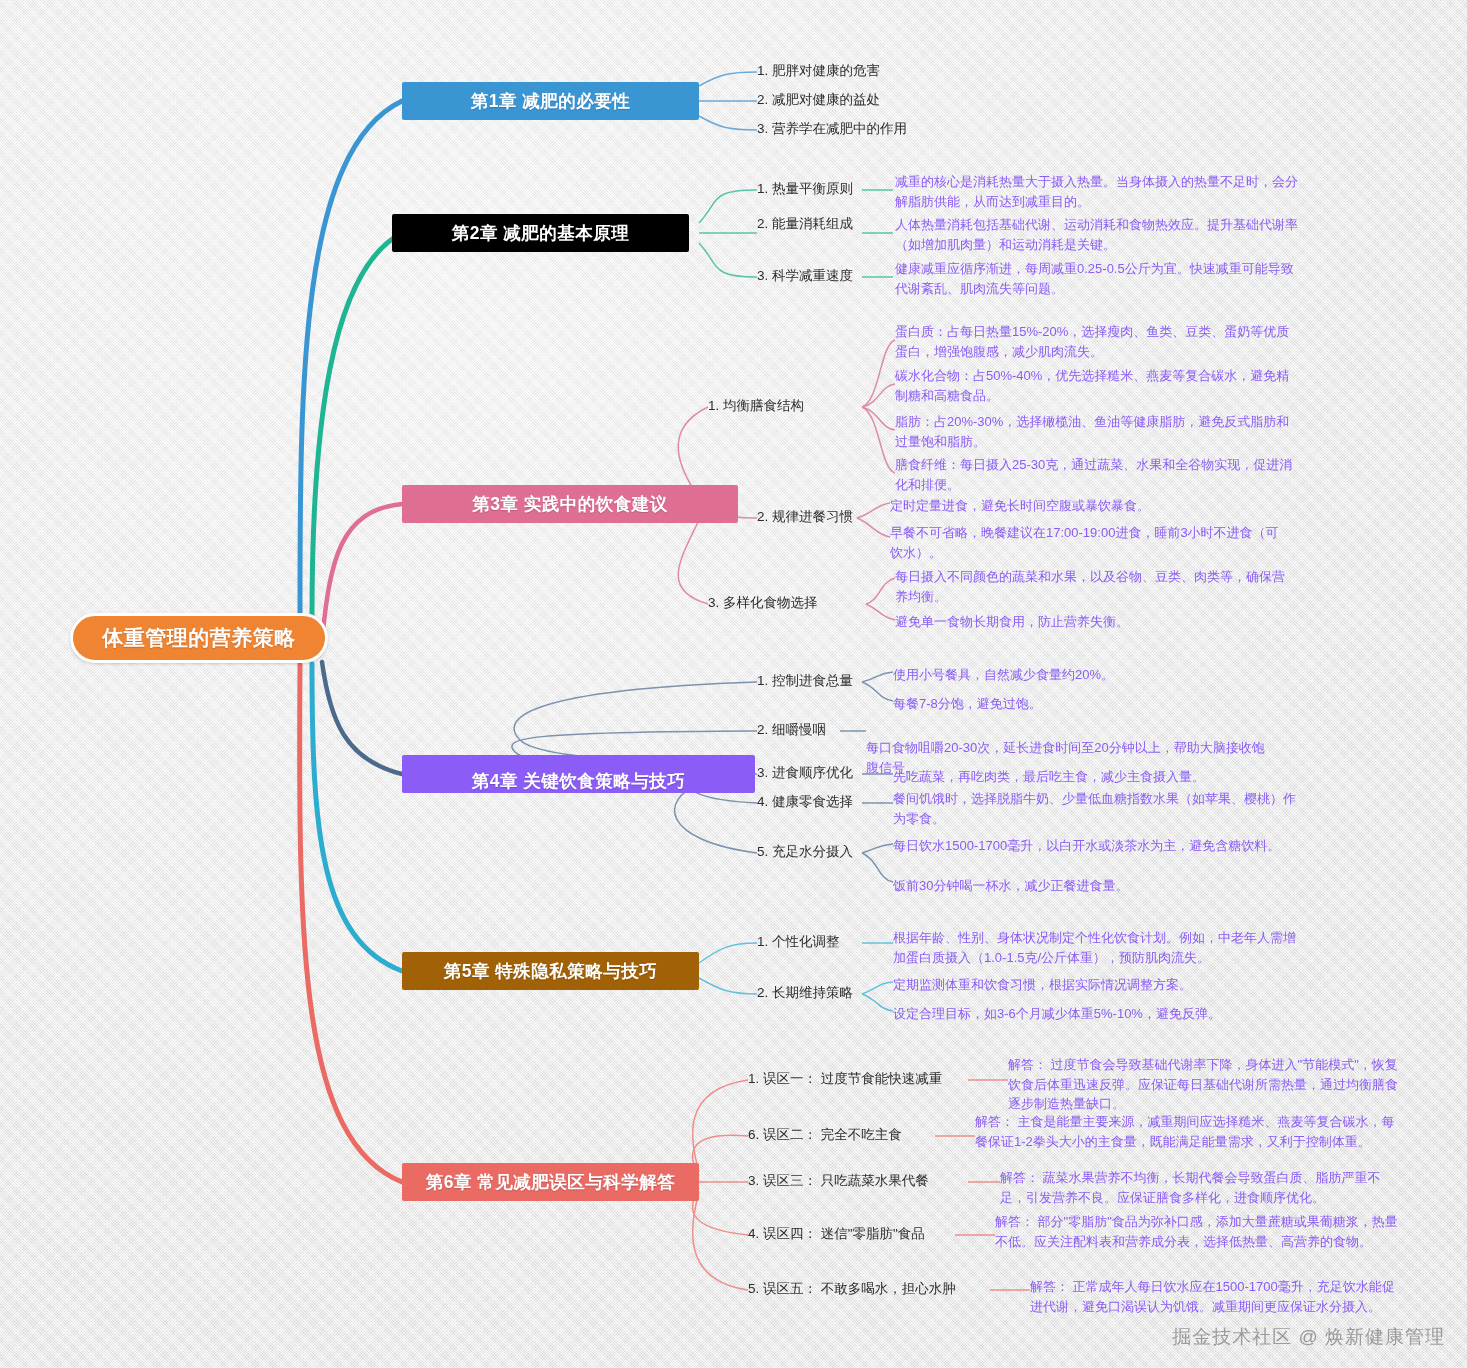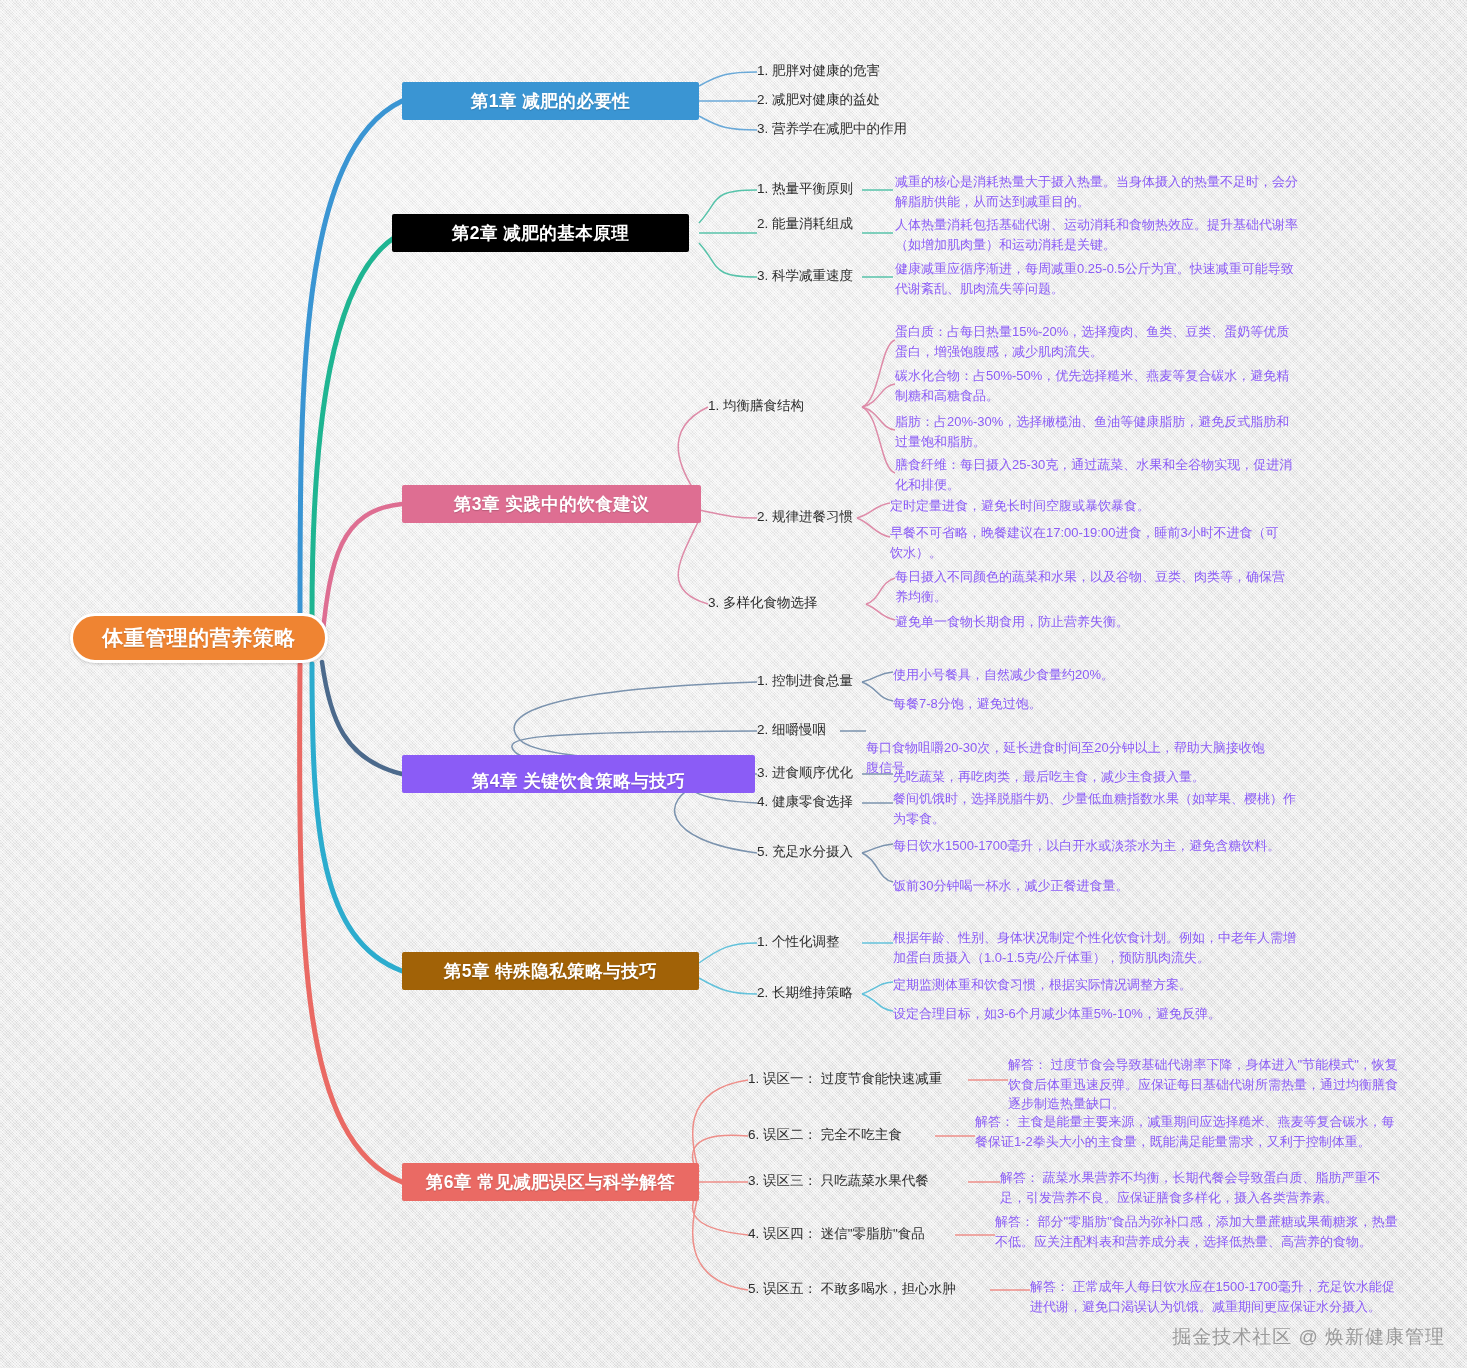--- a/index.html
+++ b/index.html
@@ -25,21 +25,21 @@
     box-sizing:border-box;
   }
   .root{
     left:70px;top:613px;width:258px;height:50px;
     background:#ef8432;border:3px solid #fff;border-radius:25px;
     font-size:21px;box-shadow:0 1px 3px rgba(0,0,0,.18);
   }
   .chapter{height:38px;font-size:17.5px;border-radius:2px;}
   .ch1{left:402px;top:82px;width:297px;background:#3a95d3;}
   .ch2{left:392px;top:214px;width:297px;background:#000000;}
-  .ch3{left:402px;top:485px;width:299px;background:#de6e92;}
+  .ch3{left:402px;top:485px;width:336px;background:#de6e92;}
   .ch4{left:402px;top:755px;width:353px;background:#8b5cf6;align-items:flex-end;}
   .ch5{left:402px;top:952px;width:297px;background:#a16207;}
   .ch6{left:402px;top:1163px;width:297px;background:#ea6a64;}
 
   .lbl{
     position:absolute;font-size:13.5px;color:#2c2c2c;white-space:nowrap;
     line-height:1.35;
   }
   .leaf{
     position:absolute;font-size:13px;color:#8b5cf6;line-height:1.5;
@@ -160,21 +160,21 @@
 <div class="lbl" style="left:757px;top:267px;">3. 科学减重速度</div>
 <div class="leaf w1" style="left:895px;top:172px;">减重的核心是消耗热量大于摄入热量。当身体摄入的热量不足时，会分解脂肪供能，从而达到减重目的。</div>
 <div class="leaf w1" style="left:895px;top:215px;">人体热量消耗包括基础代谢、运动消耗和食物热效应。提升基础代谢率（如增加肌肉量）和运动消耗是关键。</div>
 <div class="leaf w1" style="left:895px;top:259px;">健康减重应循序渐进，每周减重0.25-0.5公斤为宜。快速减重可能导致代谢紊乱、肌肉流失等问题。</div>
 
 <div class="lbl" style="left:708px;top:397px;">1. 均衡膳食结构</div>
 <div class="lbl" style="left:757px;top:508px;">2. 规律进餐习惯</div>
 <div class="lbl" style="left:708px;top:594px;">3. 多样化食物选择</div>
 
 <div class="leaf w2" style="left:895px;top:322px;">蛋白质：占每日热量15%-20%，选择瘦肉、鱼类、豆类、蛋奶等优质蛋白，增强饱腹感，减少肌肉流失。</div>
-<div class="leaf w2" style="left:895px;top:366px;">碳水化合物：占50%-50%，优先选择糙米、燕麦等复合碳水，避免精制糖和高糖食品。</div>
+<div class="leaf w2" style="left:895px;top:366px;">碳水化合物：占50%-40%，优先选择糙米、燕麦等复合碳水，避免精制糖和高糖食品。</div>
 <div class="leaf w2" style="left:895px;top:412px;">脂肪：占20%-30%，选择橄榄油、鱼油等健康脂肪，避免反式脂肪和过量饱和脂肪。</div>
 <div class="leaf w2" style="left:895px;top:455px;">膳食纤维：每日摄入25-30克，通过蔬菜、水果和全谷物实现，促进消化和排便。</div>
 <div class="leaf wn" style="left:890px;top:496px;">定时定量进食，避免长时间空腹或暴饮暴食。</div>
 <div class="leaf w2" style="left:890px;top:523px;">早餐不可省略，晚餐建议在17:00-19:00进食，睡前3小时不进食（可饮水）。</div>
 <div class="leaf w2" style="left:895px;top:567px;">每日摄入不同颜色的蔬菜和水果，以及谷物、豆类、肉类等，确保营养均衡。</div>
 <div class="leaf wn" style="left:895px;top:612px;">避免单一食物长期食用，防止营养失衡。</div>
 
 <div class="lbl" style="left:757px;top:672px;">1. 控制进食总量</div>
 <div class="lbl" style="left:757px;top:721px;">2. 细嚼慢咽</div>
 <div class="lbl" style="left:757px;top:764px;">3. 进食顺序优化</div>
@@ -196,17 +196,17 @@
 <div class="leaf wn" style="left:893px;top:1004px;">设定合理目标，如3-6个月减少体重5%-10%，避免反弹。</div>
 
 <div class="lbl" style="left:748px;top:1070px;">1. 误区一： 过度节食能快速减重</div>
 <div class="lbl" style="left:748px;top:1126px;">6. 误区二： 完全不吃主食</div>
 <div class="lbl" style="left:748px;top:1172px;">3. 误区三： 只吃蔬菜水果代餐</div>
 <div class="lbl" style="left:748px;top:1225px;">4. 误区四： 迷信"零脂肪"食品</div>
 <div class="lbl" style="left:748px;top:1280px;">5. 误区五： 不敢多喝水，担心水肿</div>
 
 <div class="leaf" style="left:1008px;top:1055px;width:395px;">解答： 过度节食会导致基础代谢率下降，身体进入"节能模式"，恢复饮食后体重迅速反弹。应保证每日基础代谢所需热量，通过均衡膳食逐步制造热量缺口。</div>
 <div class="leaf" style="left:975px;top:1112px;width:428px;">解答： 主食是能量主要来源，减重期间应选择糙米、燕麦等复合碳水，每餐保证1-2拳头大小的主食量，既能满足能量需求，又利于控制体重。</div>
-<div class="leaf" style="left:1000px;top:1168px;width:400px;">解答： 蔬菜水果营养不均衡，长期代餐会导致蛋白质、脂肪严重不足，引发营养不良。应保证膳食多样化，摄入各类营养素。</div>
+<div class="leaf" style="left:1000px;top:1168px;width:400px;">解答： 蔬菜水果营养不均衡，长期代餐会导致蛋白质、脂肪严重不足，引发营养不良。应保证膳食多样化，进食顺序优化。</div>
 <div class="leaf" style="left:995px;top:1212px;width:404px;">解答： 部分"零脂肪"食品为弥补口感，添加大量蔗糖或果葡糖浆，热量不低。应关注配料表和营养成分表，选择低热量、高营养的食物。</div>
 <div class="leaf" style="left:1030px;top:1277px;width:372px;">解答： 正常成年人每日饮水应在1500-1700毫升，充足饮水能促进代谢，避免口渴误认为饥饿。减重期间更应保证水分摄入。</div>
 
 <div class="watermark">掘金技术社区 @ 焕新健康管理</div>
 
 </body></html>

